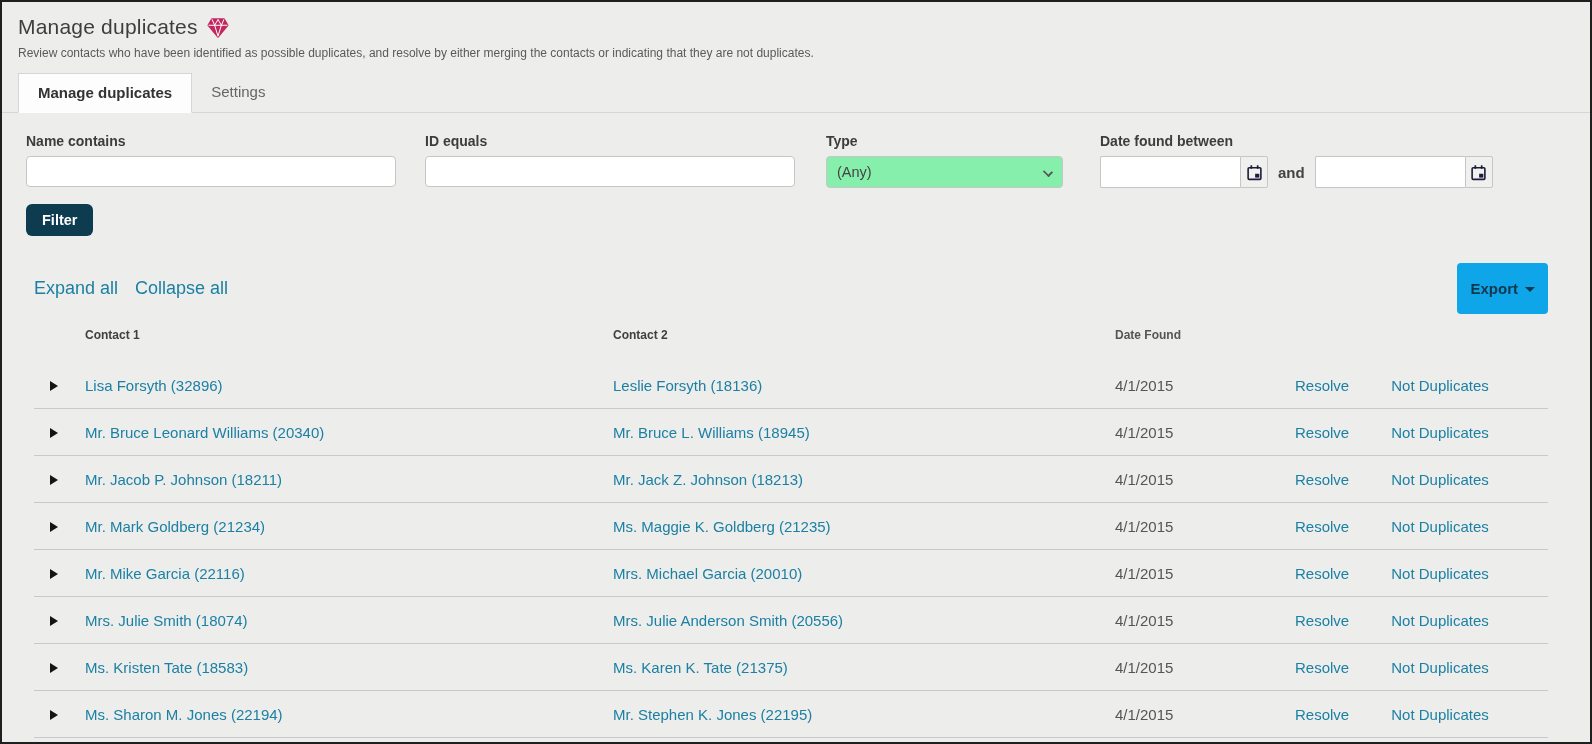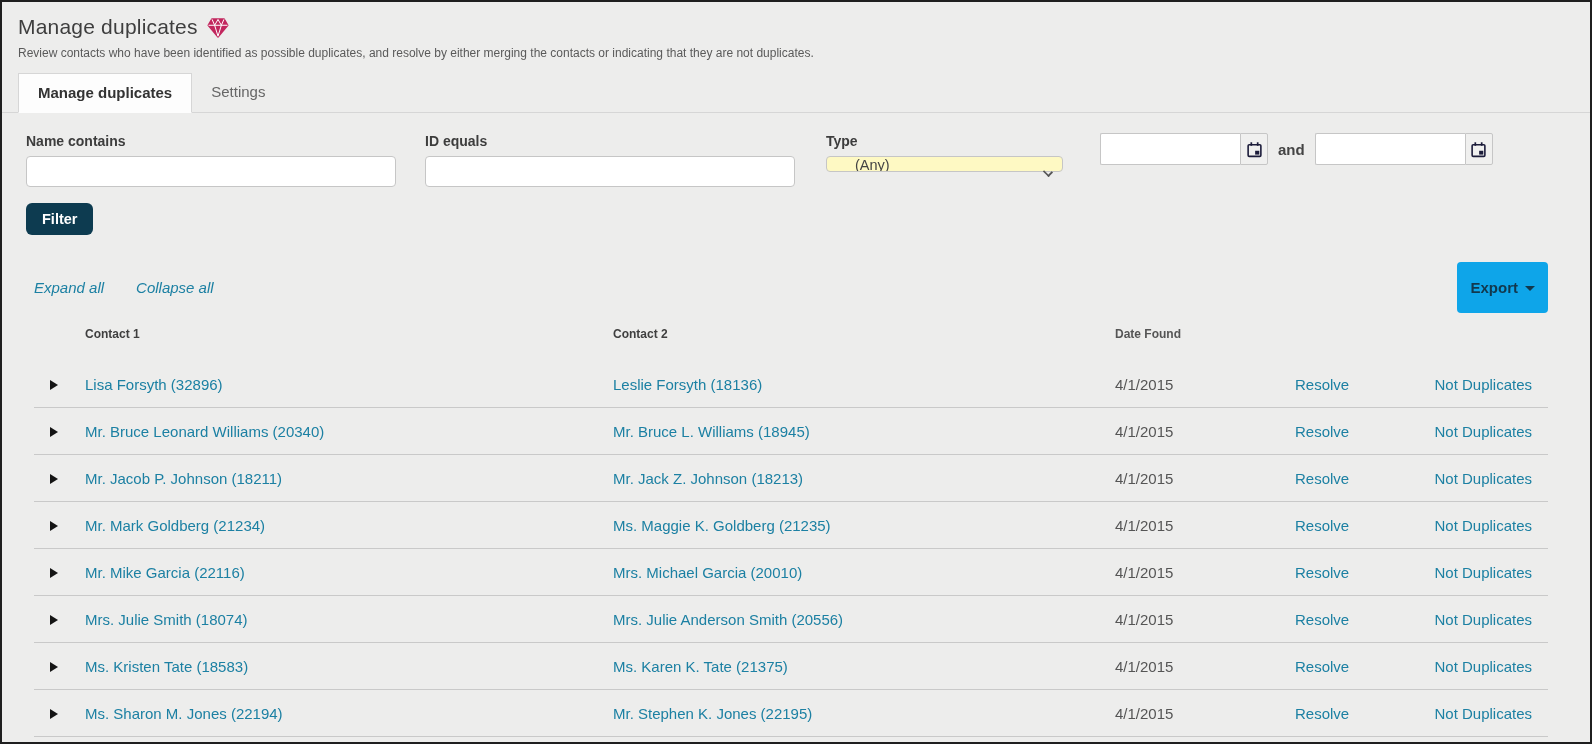--- a/index.html
+++ b/index.html
@@ -33,22 +33,22 @@
   .fcol { margin-right:20px; }
   .text-input {
     height:31px; border:1px solid #c6c6c6; border-radius:4px; background:#fff;
     width:100%; font-size:14px; padding:0 8px; color:#333; outline:none;
   }
   .w-name, .w-id { width:370px; }
   .fcol-type { margin-right:28px; margin-left:2px; }
   .select-wrap { position:relative; width:237px; }
   .select-input {
     appearance:none; -webkit-appearance:none;
-    width:100%; height:16px; border:1px solid #c6c6c6; border-radius:4px;
-    background:#fef9c3; font-size:14.5px; color:#444; padding:0 26px 0 28px;
+    width:100%; height:32px; border:1px solid #c6c6c6; border-radius:4px;
+    background:#86efac; font-size:14.5px; color:#444; padding:0 26px 0 10px;
     font-family:"Liberation Sans",sans-serif;
   }
   .chev { position:absolute; right:11px; top:12px; width:8px; height:8px;
     border-right:2px solid #555; border-bottom:2px solid #555; transform:rotate(45deg) scale(1,.8);
     pointer-events:none; }
   .date-group { display:flex; align-items:center; }
   .date-field { display:flex; }
   .date-input { width:140px; height:32px; border:1px solid #c6c6c6; border-right:none;
     border-radius:2px 0 0 2px; background:#fff; font-size:14px; padding:0 8px; outline:none; }
   .date-input.second { width:150px; }
@@ -58,39 +58,39 @@
   .filter-btn {
     margin:16px 0 0 24px; display:inline-block;
     background:#0d3b50; color:#fff; font-weight:bold; font-size:14.5px;
     border:none; border-radius:6px; padding:8px 16px; cursor:pointer;
     font-family:"Liberation Sans",sans-serif;
   }
 
   
   .toolbar { margin:27px 42px 0 32px; display:flex; align-items:center; }
   .link { color:#1c80a3; text-decoration:none; cursor:pointer; }
-  .expand-links { display:flex; gap:32px; font-size:15px;font-style:italic; }
+  .expand-links { display:flex; gap:17px; font-size:18px; }
   .spacer { flex:1; }
   .export-btn {
     background:#0ea5e9; color:#12384d; border:none; border-radius:4px;
     font-size:15px; font-weight:bold; padding:17px 13px; cursor:pointer;
     display:flex; align-items:center; gap:7px; font-family:"Liberation Sans",sans-serif;
   }
   .caret-down { width:0; height:0; border-left:5px solid transparent; border-right:5px solid transparent;
     border-top:5px solid #12384d; display:inline-block; margin-top:2px; }
 
   
   .dup-table { margin:14px 42px 0 32px; }
   .thead { display:flex; align-items:flex-start; height:34px; font-size:12px; font-weight:bold; color:#3f3f3f; }
   .trow { display:flex; align-items:center; height:47px; border-bottom:1px solid #c9c9c9; font-size:15px; }
   .col-exp { flex:0 0 51px; padding-left:16px; }
   .col-c1 { flex:0 0 528px; }
   .col-c2 { flex:0 0 502px; }
   .col-date { flex:0 0 180px; color:#555; }
-  .col-actions { flex:1; display:flex; justify-content:space-between; gap:42px; padding-right:16px; }
+  .col-actions { flex:1; display:flex; justify-content:flex-start; gap:42px; padding-right:16px; }
   .tri { width:0; height:0; border-left:8px solid #141414; border-top:5.5px solid transparent;
     border-bottom:5.5px solid transparent; display:inline-block; cursor:pointer; }
 </style>
 </head>
 <body>
 
 <div class="frame">
 
   
   <div class="page-header">
@@ -125,20 +125,21 @@
     <div class="fcol fcol-type">
       <div class="field-label">Type</div>
       <div class="select-wrap">
         <select class="select-input">
           <option>(Any)</option>
         </select>
         <span class="chev"></span>
       </div>
     </div>
     <div class="fcol">
+      <div class="field-label">Date found between</div>
       <div class="date-group">
         <div class="date-field">
           <input class="date-input" type="text" value="" style="">
           <span class="cal-btn">
             <svg viewBox="0 0 16 16" width="17" height="17">
               <rect x="2" y="3.5" width="12" height="11" rx="1" fill="none" stroke="#1c1c3a" stroke-width="1.5"></rect>
               <line x1="5" y1="1.2" x2="5" y2="4.5" stroke="#1c1c3a" stroke-width="1.6"></line>
               <line x1="11" y1="1.2" x2="11" y2="4.5" stroke="#1c1c3a" stroke-width="1.6"></line>
               <rect x="8.6" y="9.2" width="3.9" height="3.6" fill="#1c1c3a"></rect>
             </svg>

